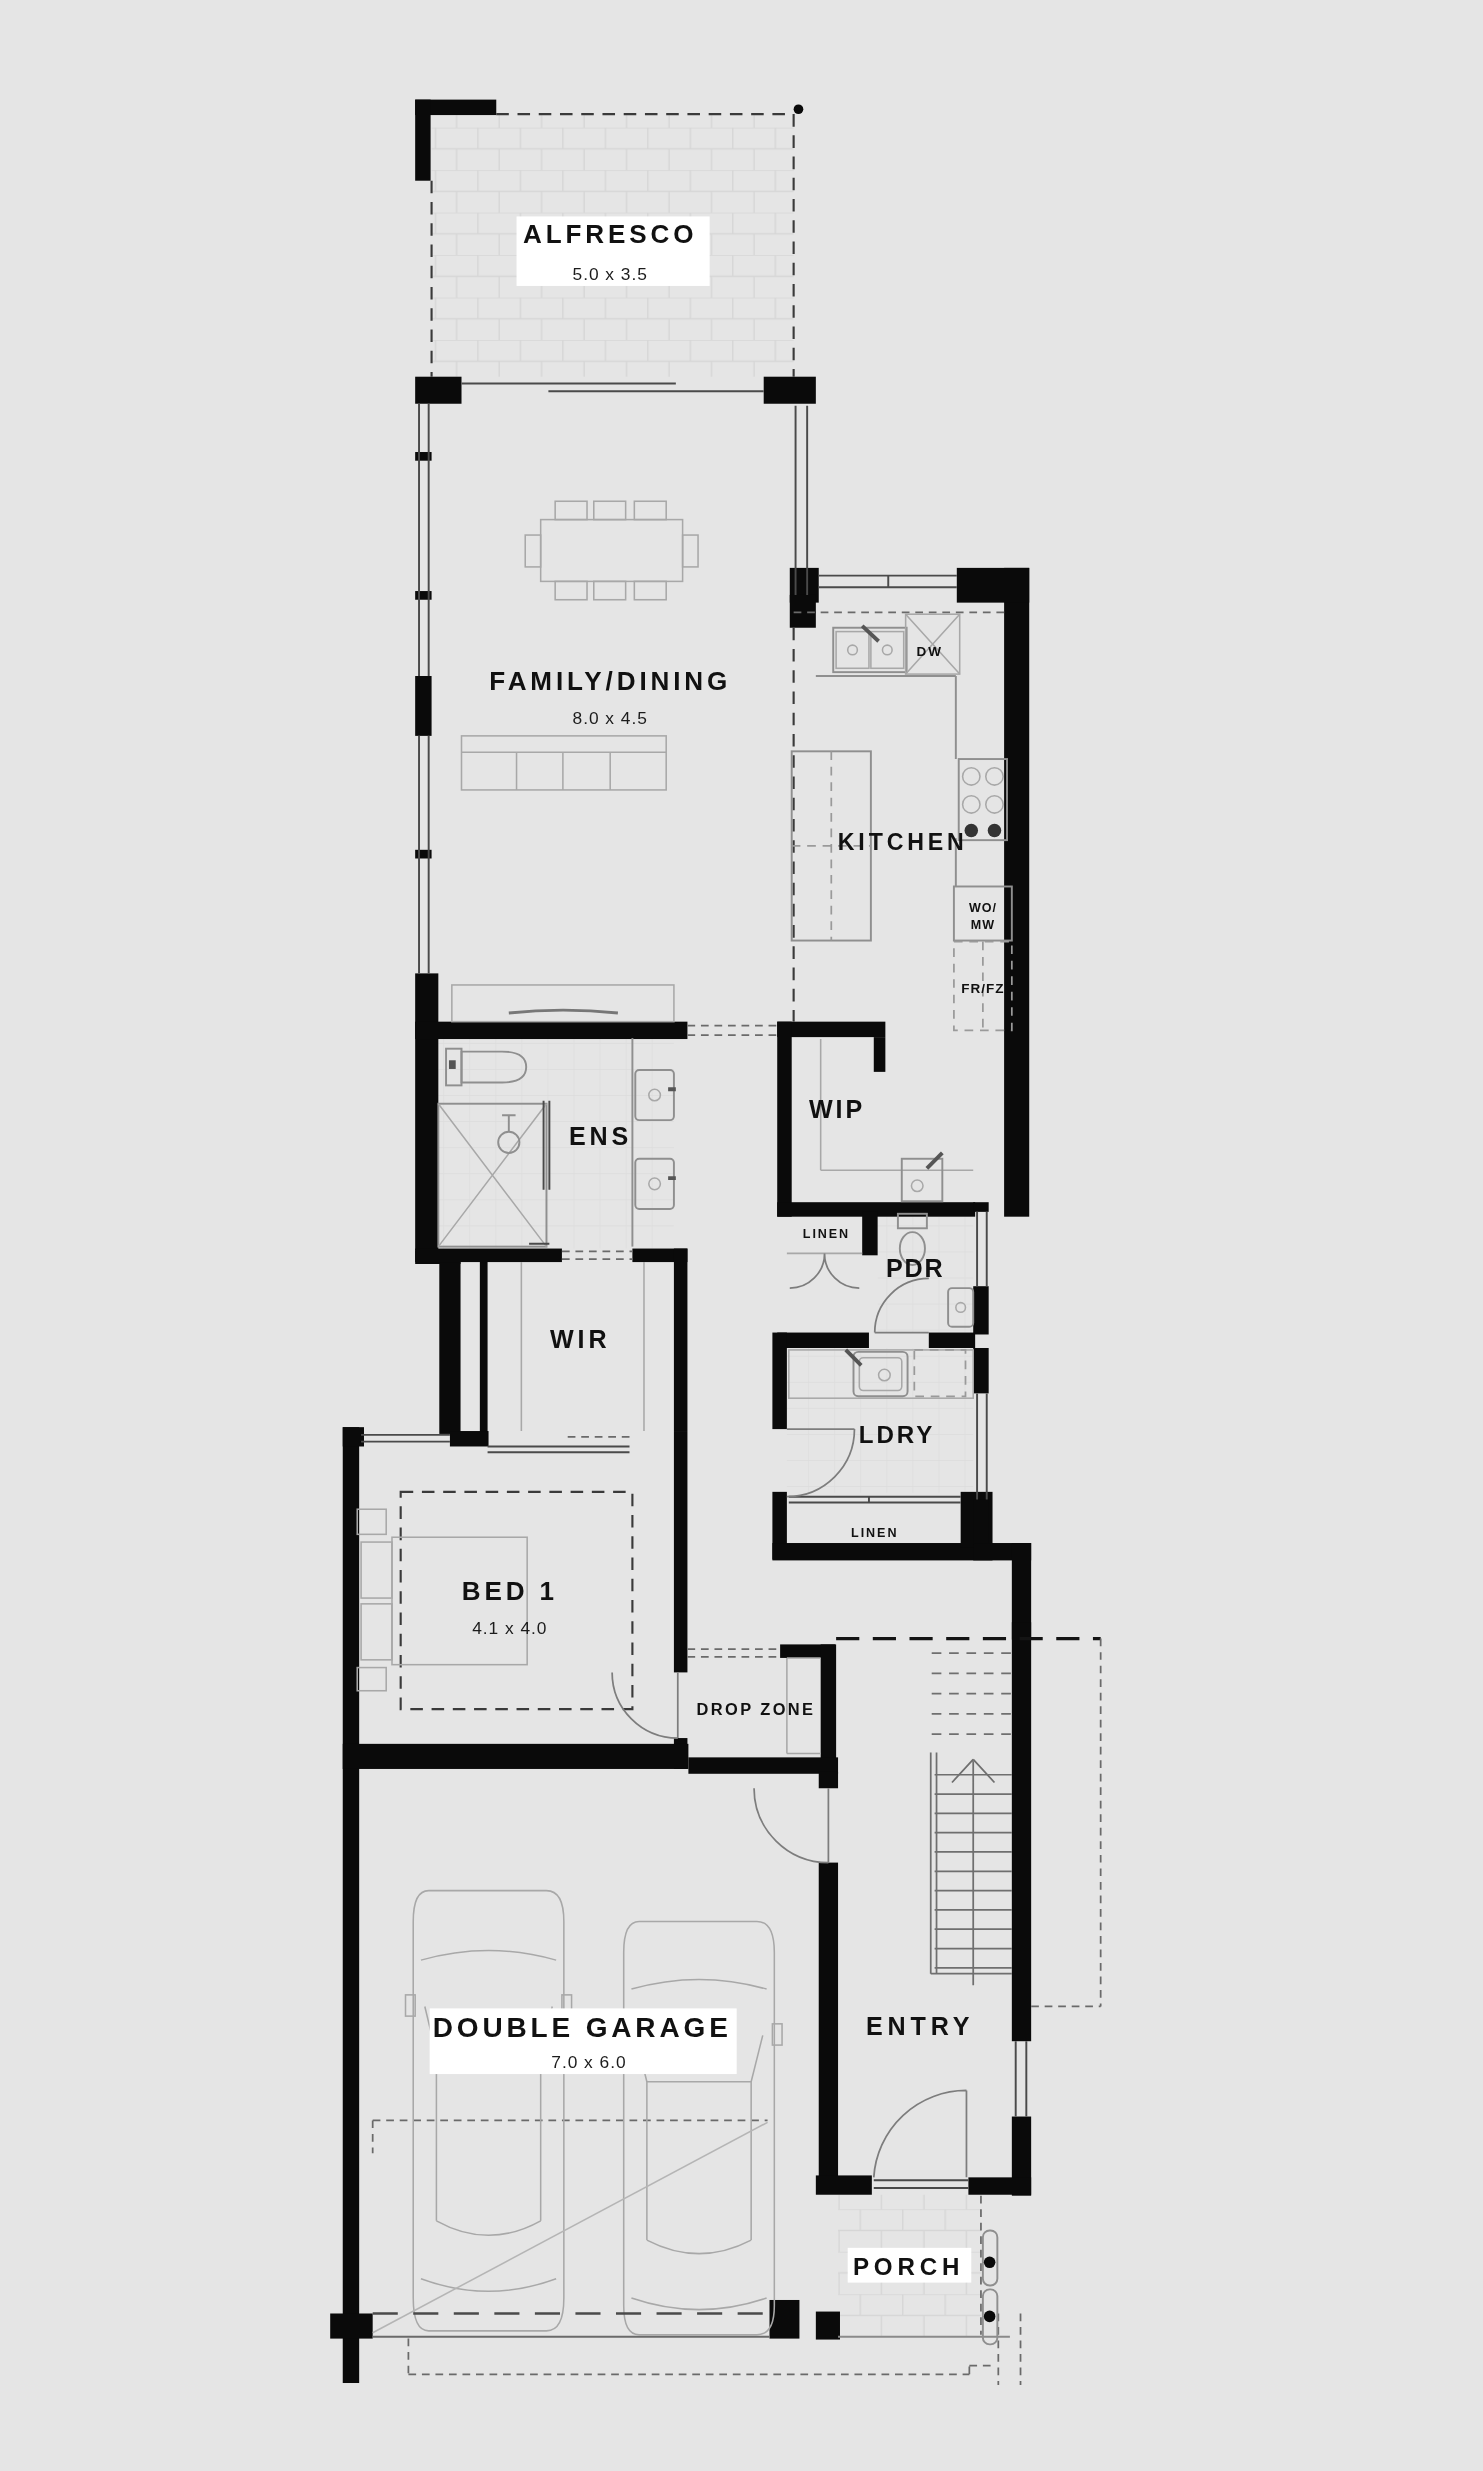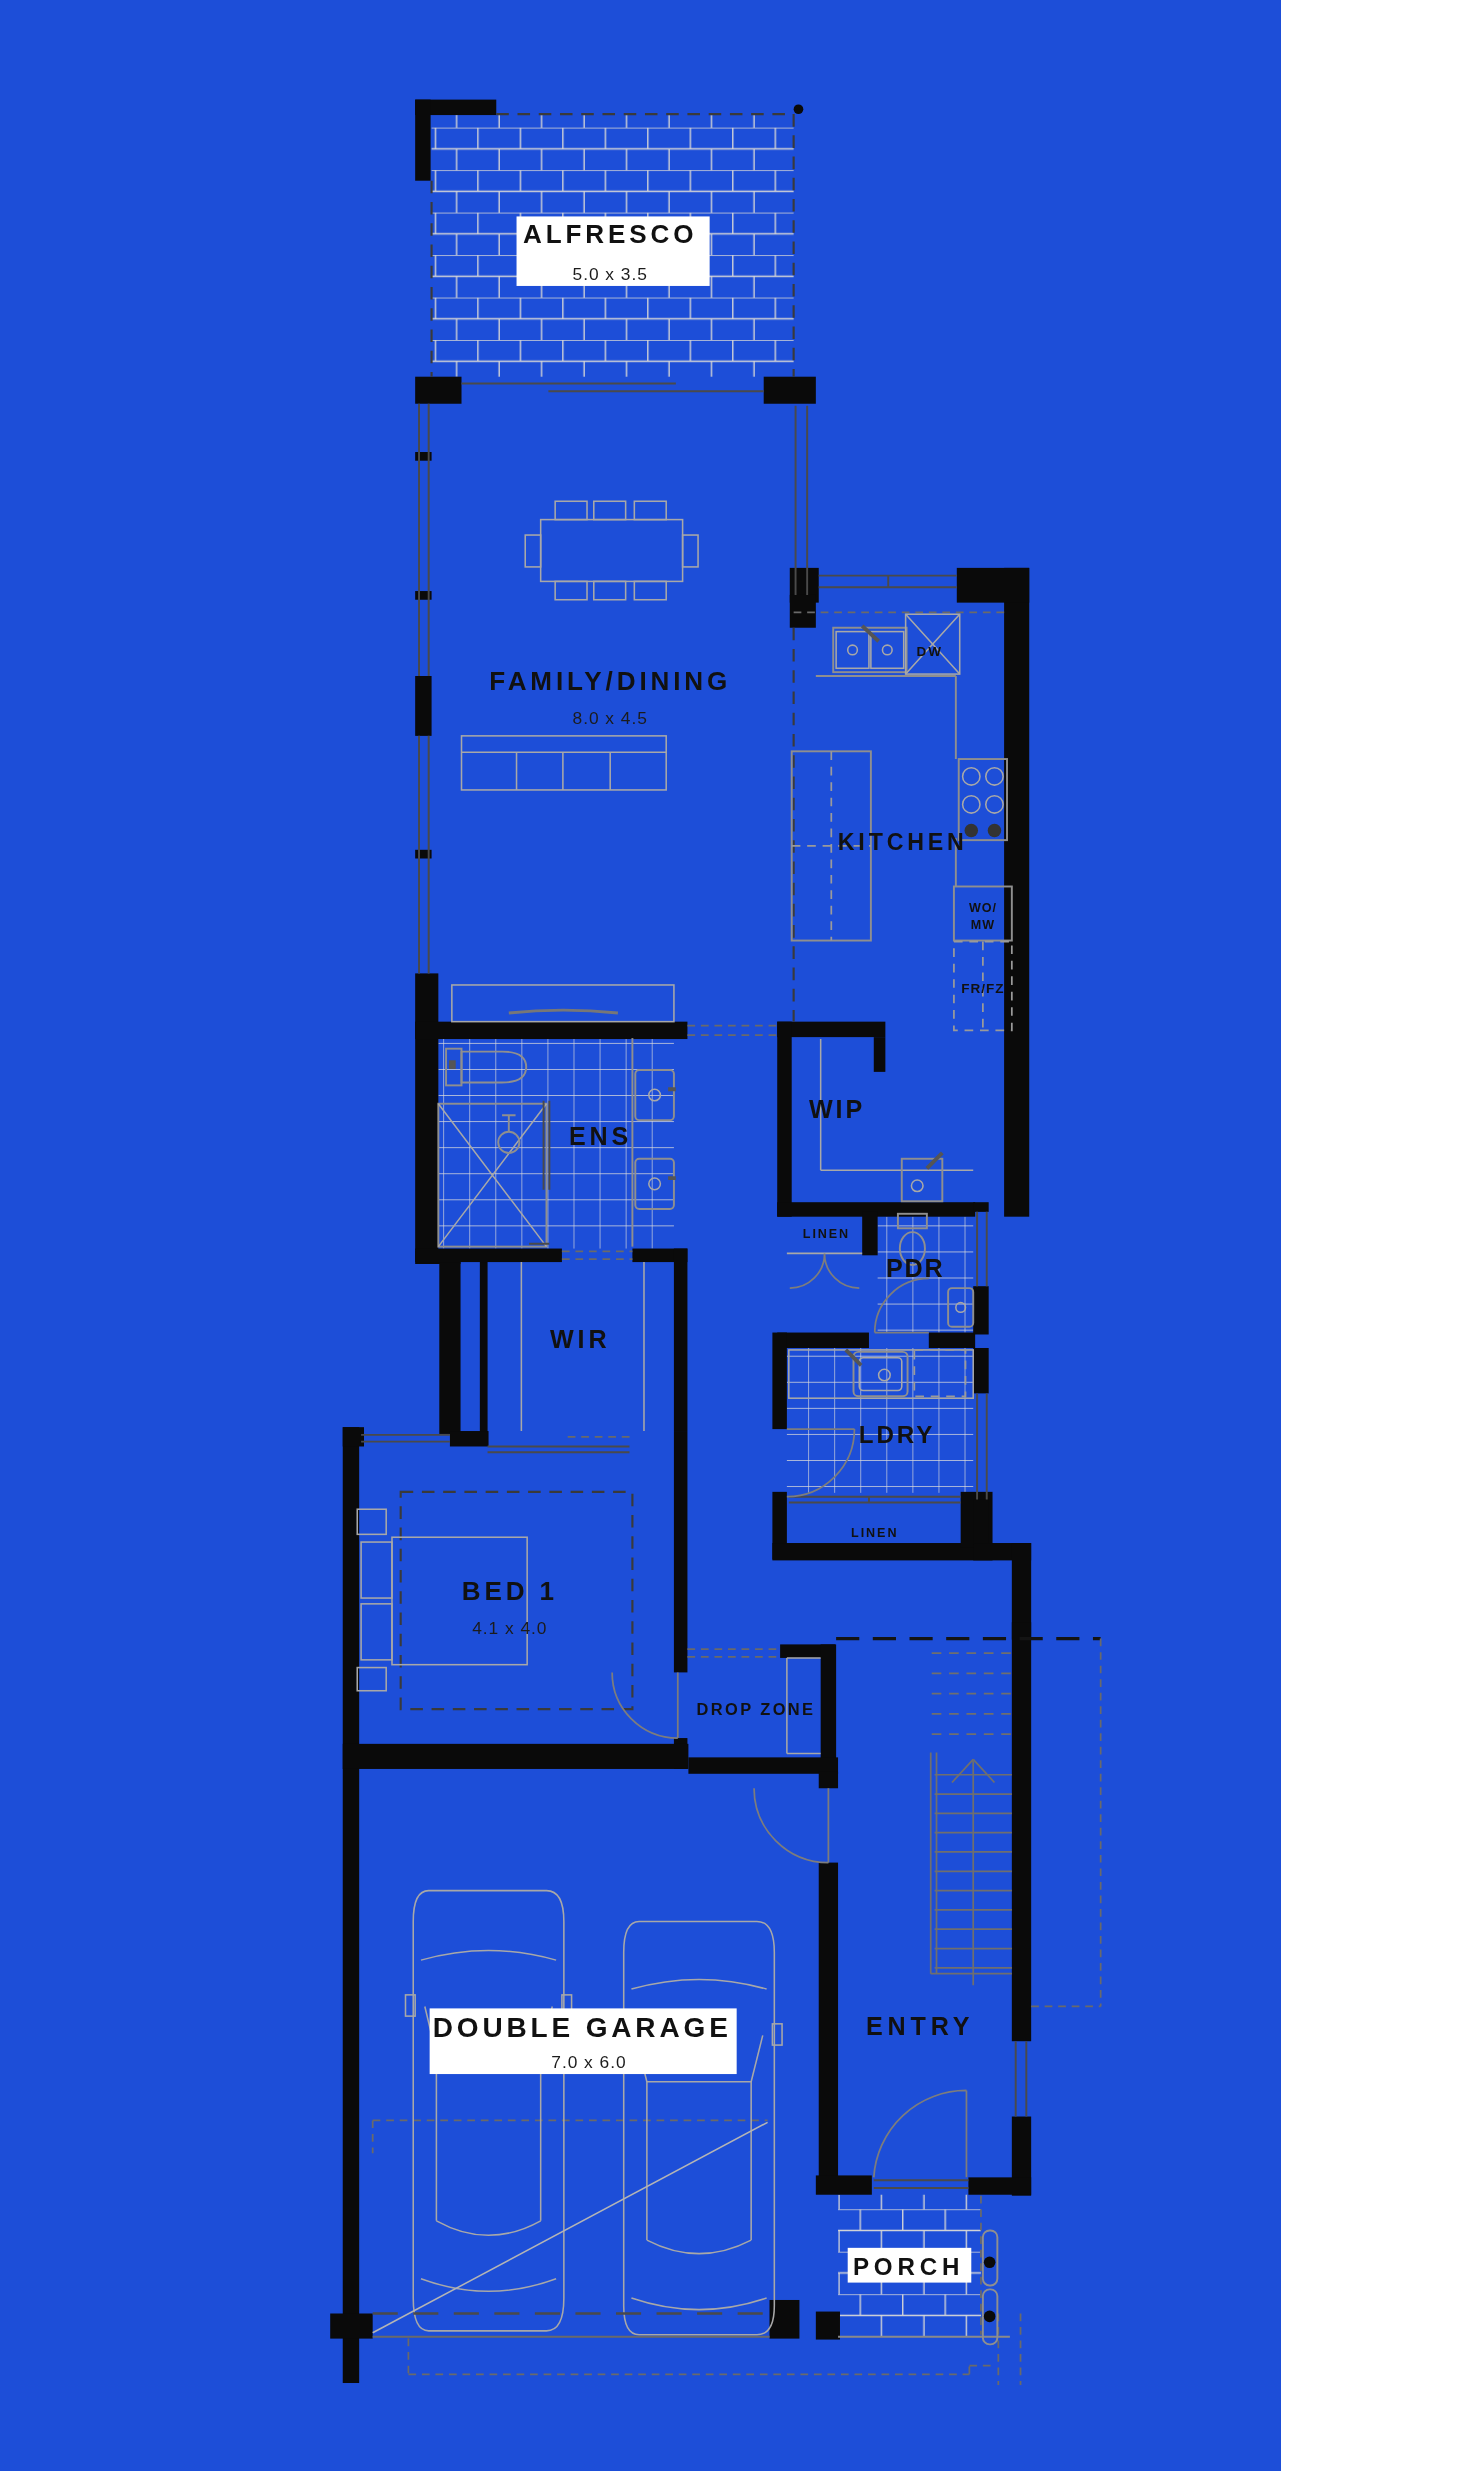--- a/index.html
+++ b/index.html
@@ -1,16 +1,16 @@
 <!DOCTYPE html>
 <html><head>
 <meta charset="utf-8">
 <style>
   html,body{margin:0;padding:0;background:#fff;}
-  #stage{position:relative;width:1281px;height:2472px;background:#1d4ed8;overflow:hidden;}
+  #stage{position:relative;width:1483px;height:2472px;background:#e5e5e5;overflow:hidden;}
   svg{position:absolute;left:0;top:0;}
   .wall{fill:#0a0a0a;stroke:none;}
   .fx{fill:none;stroke:#8f8f8f;stroke-width:2;}
   .fxl{fill:none;stroke:#a8a8a8;stroke-width:1.6;}
   .fxd{fill:none;stroke:#9a9a9a;stroke-width:1.8;stroke-dasharray:9 7;}
   .win{fill:none;stroke:#4a4a4a;stroke-width:2;}
   .dash{fill:none;stroke:#3a3a3a;stroke-width:2.2;stroke-dasharray:13 9;}
   .dashsm{fill:none;stroke:#6a6a6a;stroke-width:1.8;stroke-dasharray:8 6;}
   .dashbold{fill:none;stroke:#141414;stroke-width:3.5;stroke-dasharray:24 14;}
   .door{fill:none;stroke:#7d7d7d;stroke-width:1.8;}

